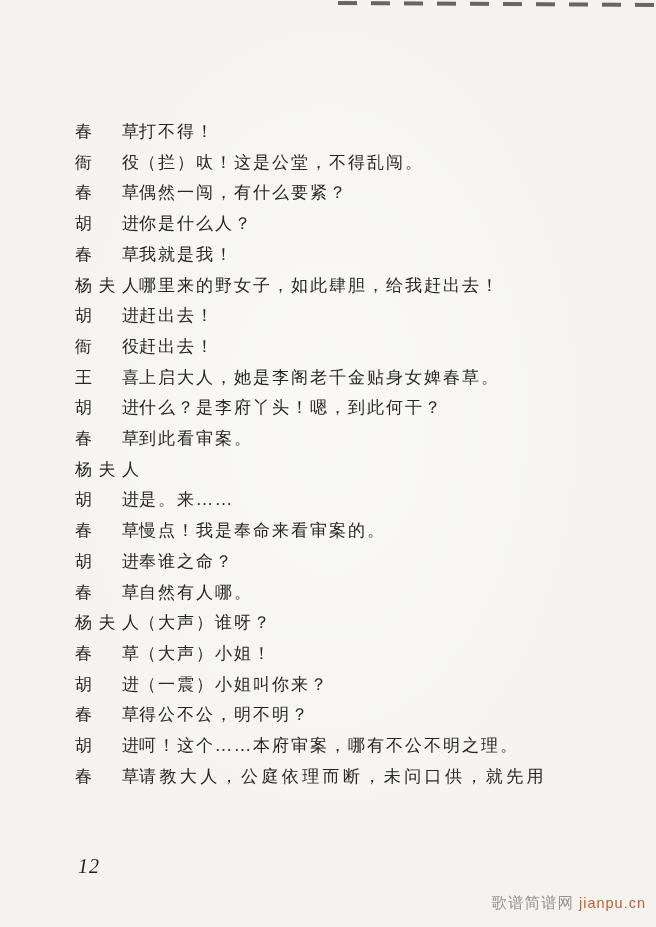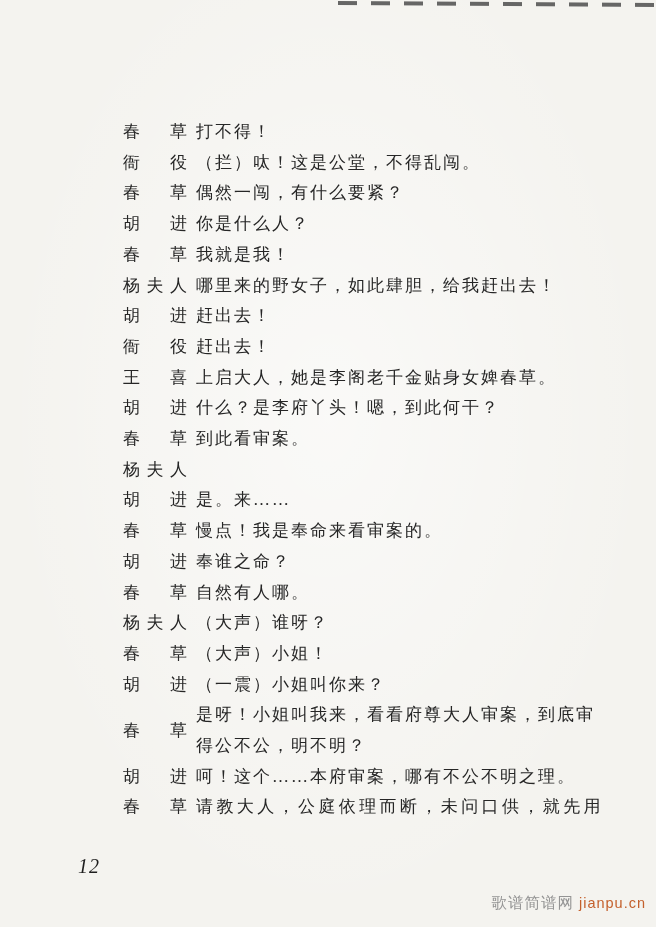--- a/index.html
+++ b/index.html
@@ -29,32 +29,32 @@
     opacity: 0.85;
   }
   .dialogue {
     position: absolute;
     top: 117px; left: 0;
     width: 656px;
     color: #262626;
     font-size: 17px;
     letter-spacing: 2px;
   }
-  .entry { display: flex; align-items: center; padding-left: 48px; }
+  .entry { display: flex; align-items: flex-end; }
   .speaker {
     flex: 0 0 auto;
     width: 64px;
     margin-left: 75px;
     text-align: justify;
     text-align-last: justify;
     line-height: 30.7px;
     letter-spacing: 0;
     white-space: nowrap;
   }
-  .text-col { margin-left: 9px; }
+  .text-col { }
   .tline {
     line-height: 30.7px;
     white-space: nowrap;
   }
   .entry:last-child .tline { letter-spacing: 3.4px; }
   .page-number {
     position: absolute;
     left: 78px; top: 855px;
     font-size: 20px;
     font-weight: normal;
@@ -206,21 +206,20 @@
   <div class="entry">
     <div class="speaker">胡进</div>
     <div class="text-col">
           <div class="tline">（一震）小姐叫你来？</div>
         </div>
   </div>
 
   <div class="entry">
     <div class="speaker">春草</div>
     <div class="text-col">
-          <div class="tline">是呀！小姐叫我来，看看府尊大人审案，到底审</div>
           <div class="tline">得公不公，明不明？</div>
         </div>
   </div>
 
   <div class="entry">
     <div class="speaker">胡进</div>
     <div class="text-col">
           <div class="tline">呵！这个……本府审案，哪有不公不明之理。</div>
         </div>
   </div>

